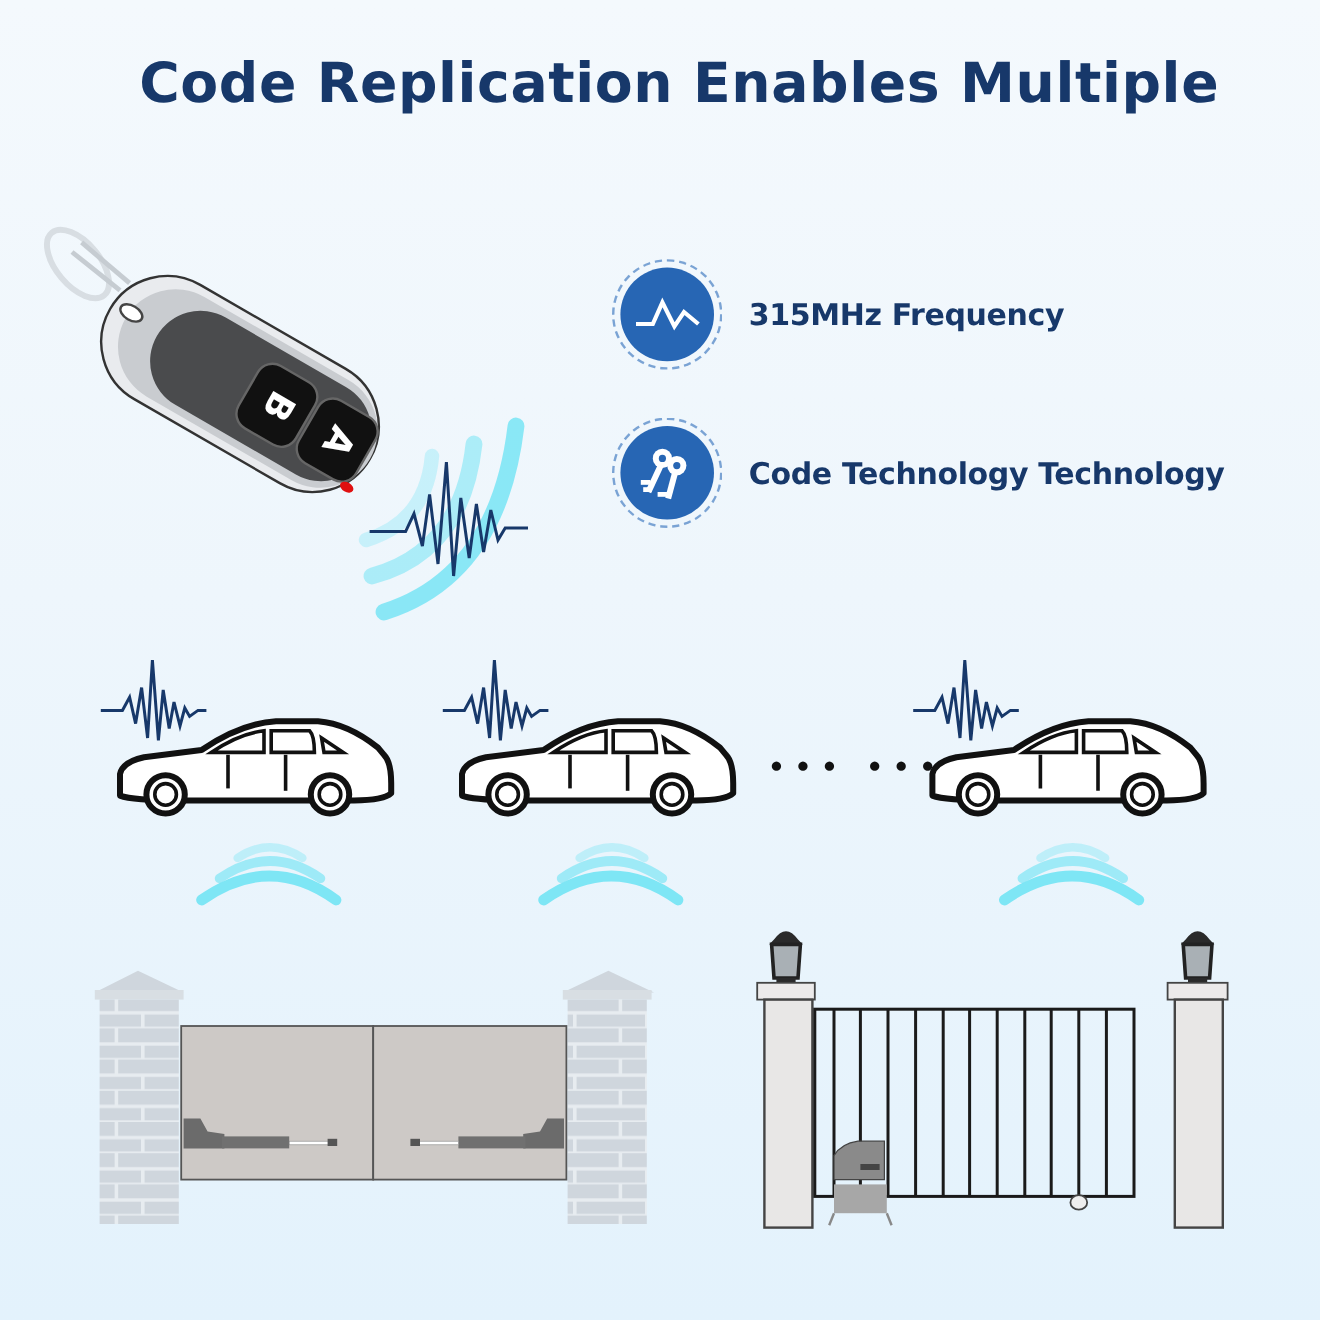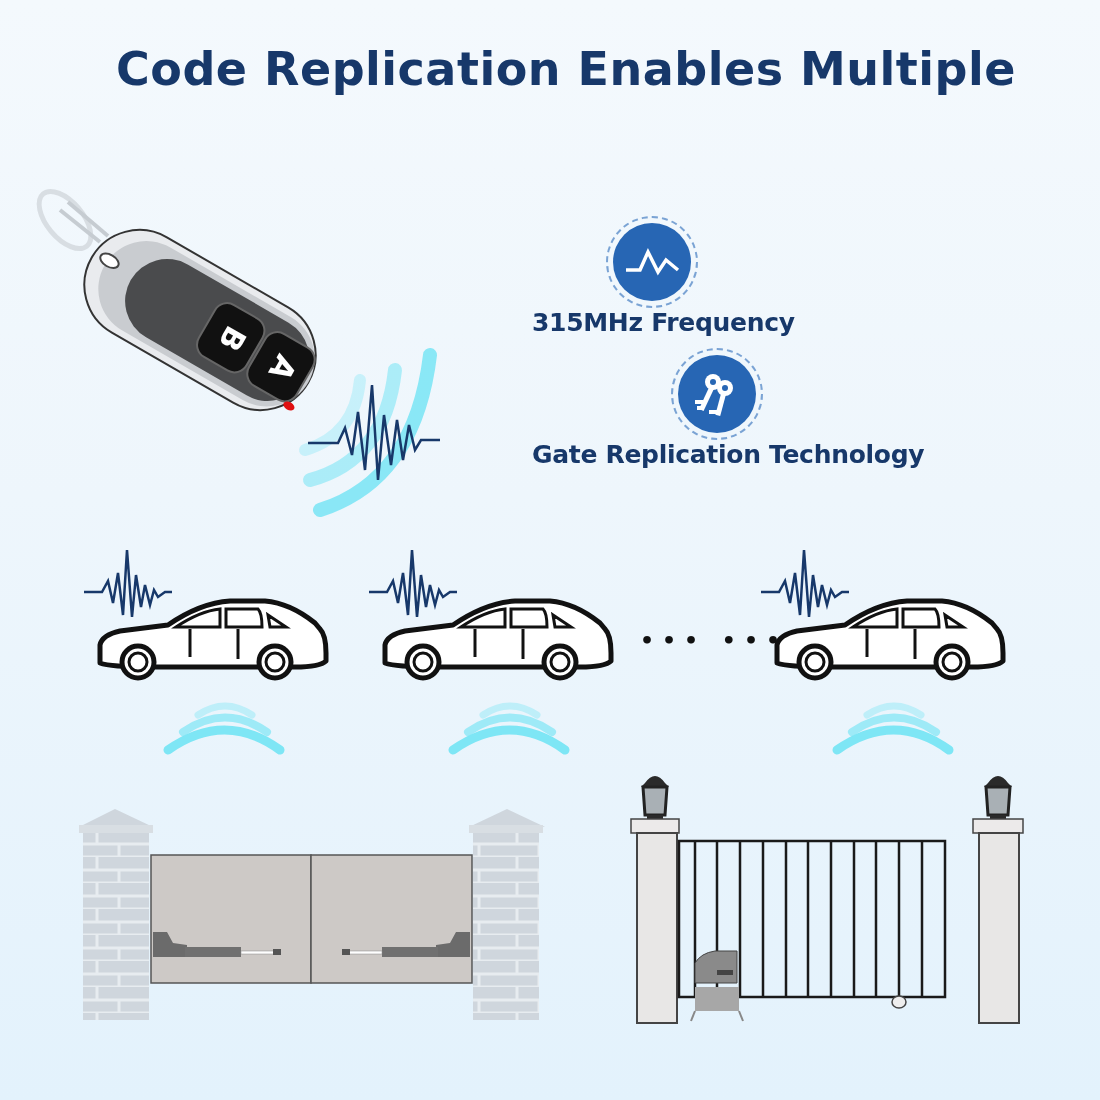--- a/index.html
+++ b/index.html
@@ -9,21 +9,21 @@
     font-family: "DejaVu Sans", sans-serif;
   }
   .title {
     position: absolute; left: 0; top: 40px; width: 1100px; text-align: center;
     color: #17386a; font-weight: bold; font-size: 46px; line-height: 58px;
     letter-spacing: 0.5px;
     padding-left: 16px;
   }
   .title div { display: block; }
   .feature {
-    position: absolute; left: 510px; display: flex; align-items: center; flex-direction: column;
+    position: absolute; left: 510px; display: flex; align-items: center;
   }
   .feature .badge {
     width: 92px; height: 92px; border-radius: 50%;
     border: 2px dashed #7aa3d4; box-sizing: border-box;
     display: flex; align-items: center; justify-content: center;
   }
   .feature .badge .inner {
     width: 78px; height: 78px; border-radius: 50%; background: #2766b4;
     display: flex; align-items: center; justify-content: center;
   }
@@ -93,21 +93,21 @@
           <circle cx="36" cy="22" r="8"></circle>
             <circle cx="36" cy="22" r="3" fill="#2766b4"></circle>
           <rect x="32" y="26" width="5" height="24" transform="rotate(15 34 28)"></rect>
           <rect x="6" y="34" width="8" height="4"></rect>
             <rect x="8" y="40" width="7" height="4"></rect>
           <rect x="20" y="44" width="8" height="4"></rect>
         </g>
       </svg>
     </div>
   </div>
-  <span class="label">Gate Replication Technology</span>
+  <span class="label">Code Technology Technology</span>
 </div>
 
 <svg class="abs" style="left:80px;top:545px" width="260" height="230">
   <polyline fill="none" stroke="#17386a" stroke-width="2.5" points="4,47 22,47 28,36 33,58 38,28 43,70 47,5 52,72 56,30 61,62 65,40 70,60 74,45 78,52 85,47 92,47"></polyline>
   <path d="M20 118 L20 100 Q22 90 40 86 L88 80 Q120 58 150 56 L185 56 Q210 58 235 78 L240 84 Q246 90 246 108 L246 116 Q240 122 215 122 L72 122 Q30 122 20 118 Z" fill="#fff" stroke="#111" stroke-width="5" stroke-linejoin="round"></path>
   <path d="M96 82 Q120 66 140 64 L140 82 Z M146 64 L178 64 Q182 68 182 82 L146 82 Z M188 70 L206 82 L190 82 Z" fill="#fff" stroke="#111" stroke-width="3"></path>
   <line x1="110" y1="84" x2="110" y2="112" stroke="#111" stroke-width="3"></line>
   <line x1="158" y1="84" x2="158" y2="114" stroke="#111" stroke-width="3"></line>
   <circle cx="58" cy="117" r="16" fill="#fff" stroke="#111" stroke-width="5"></circle>
     <circle cx="58" cy="117" r="9" fill="#fff" stroke="#111" stroke-width="3"></circle>

